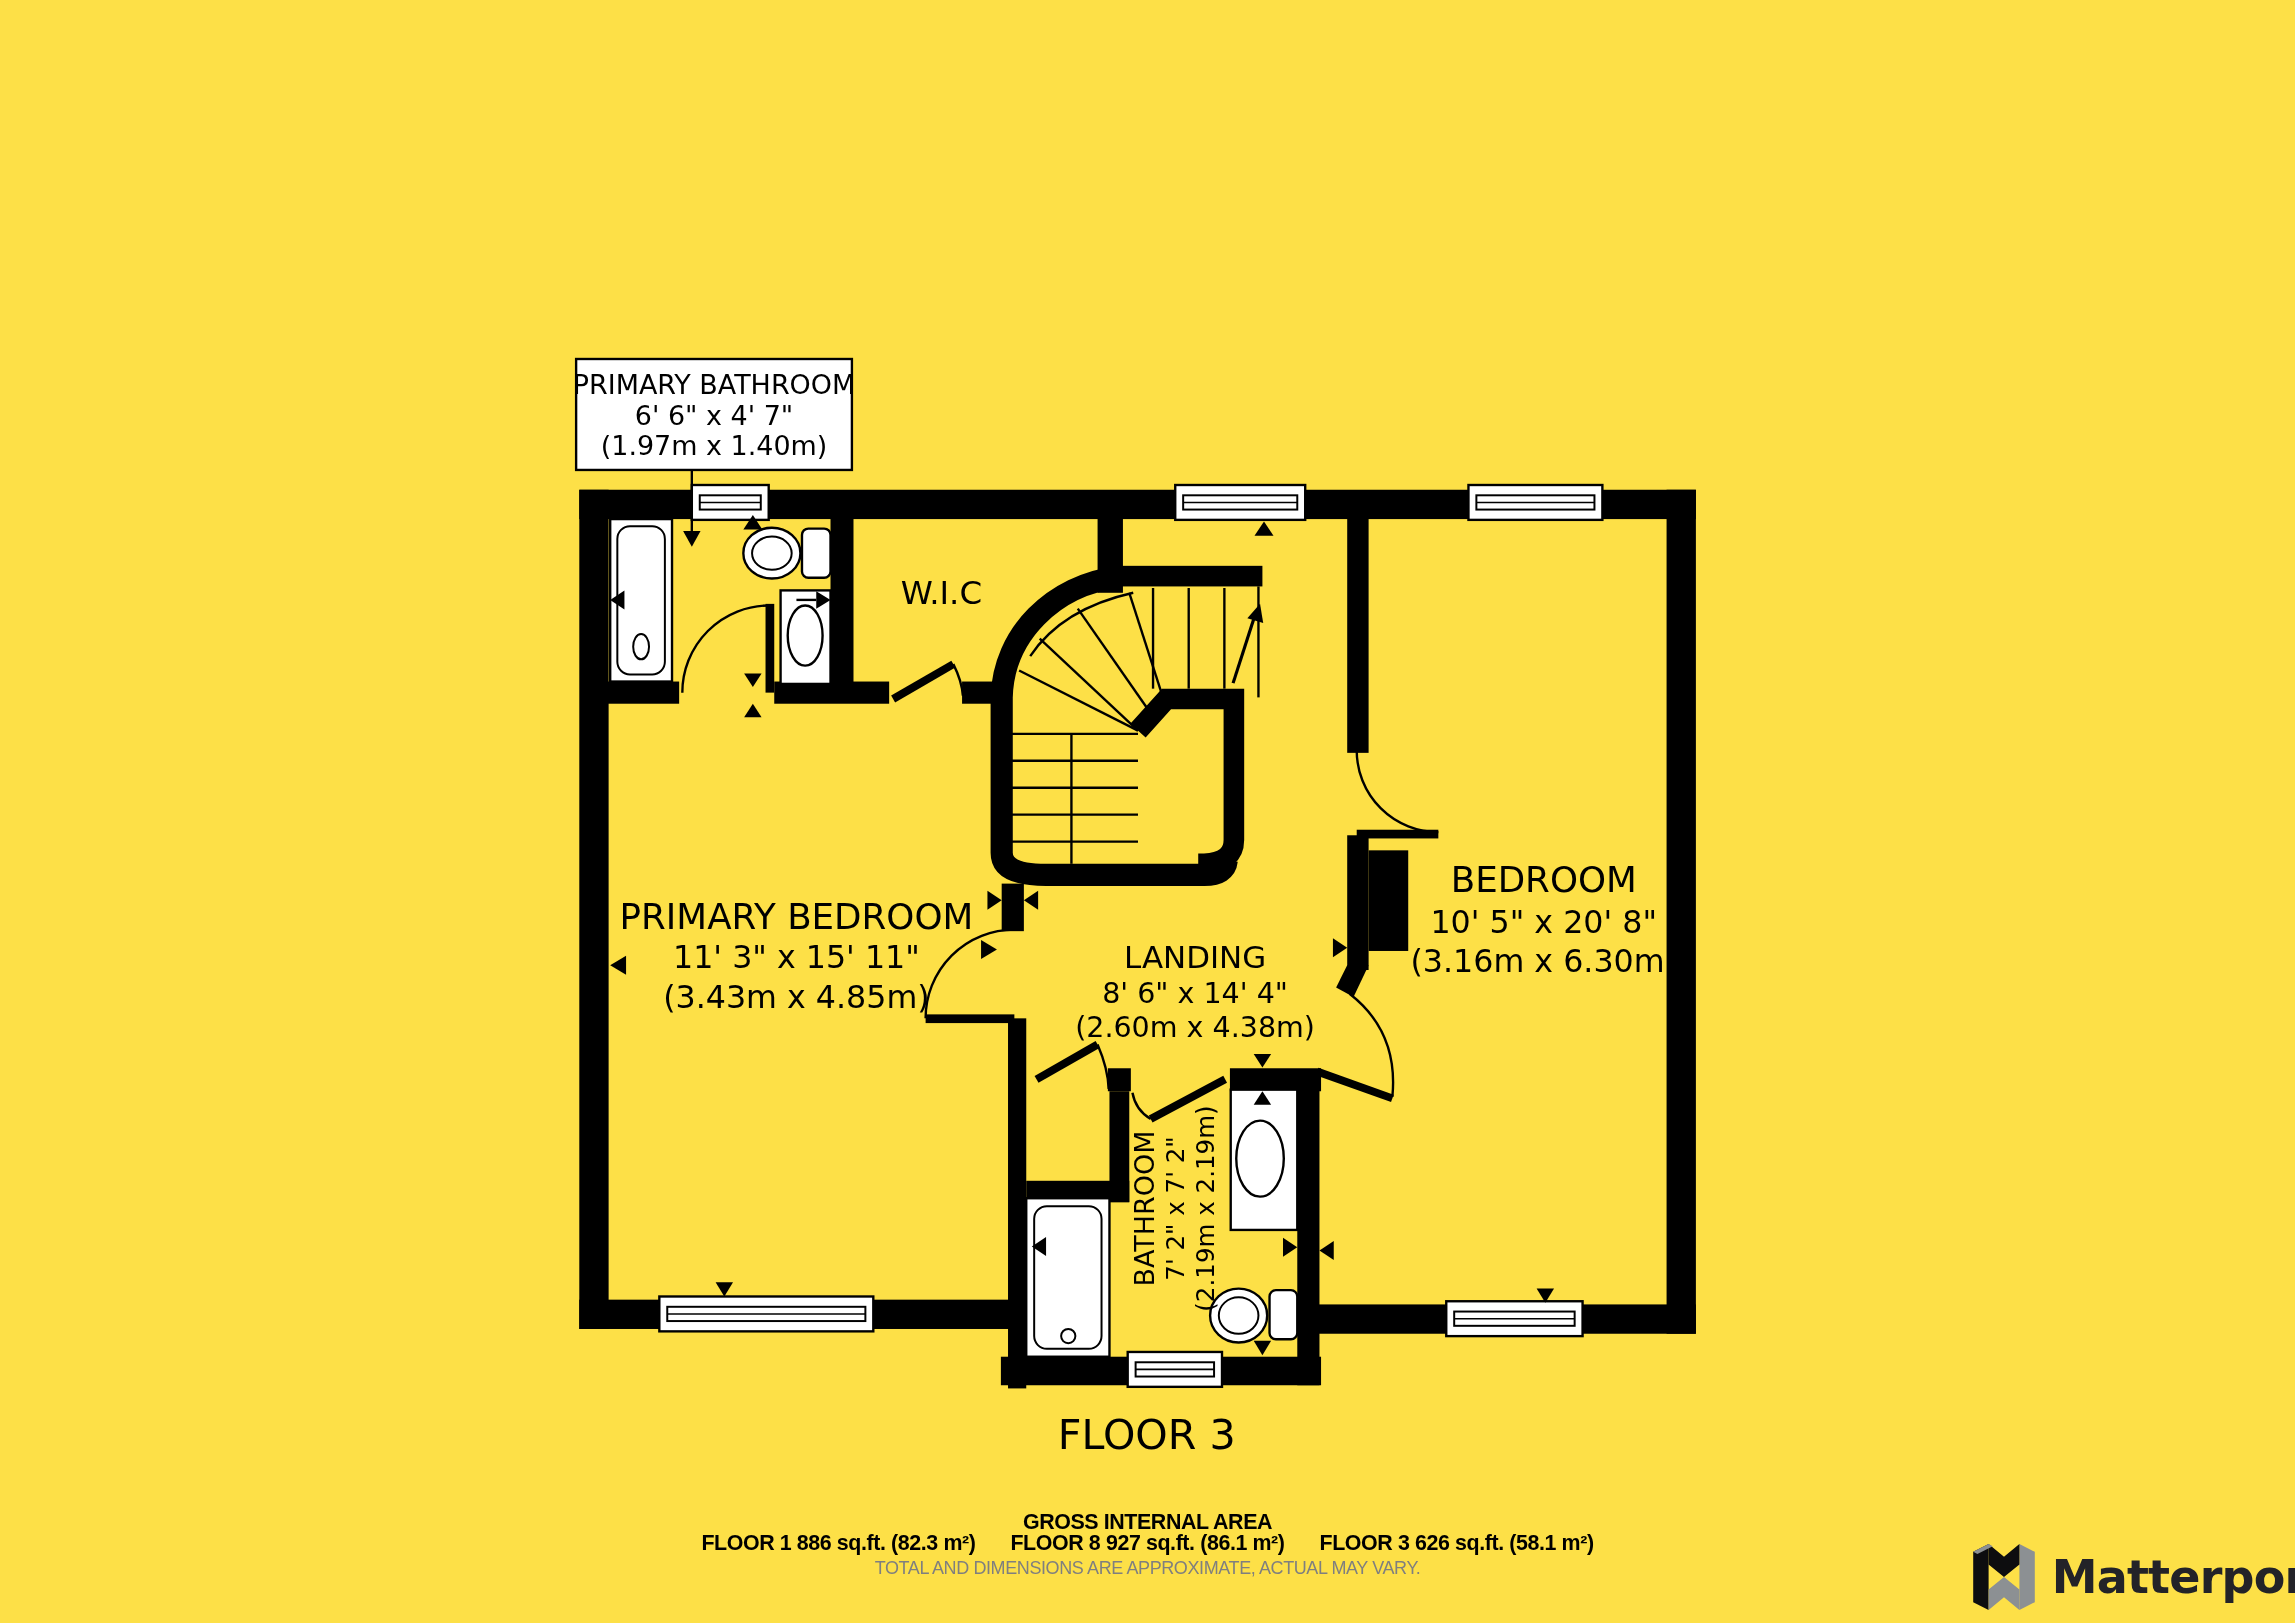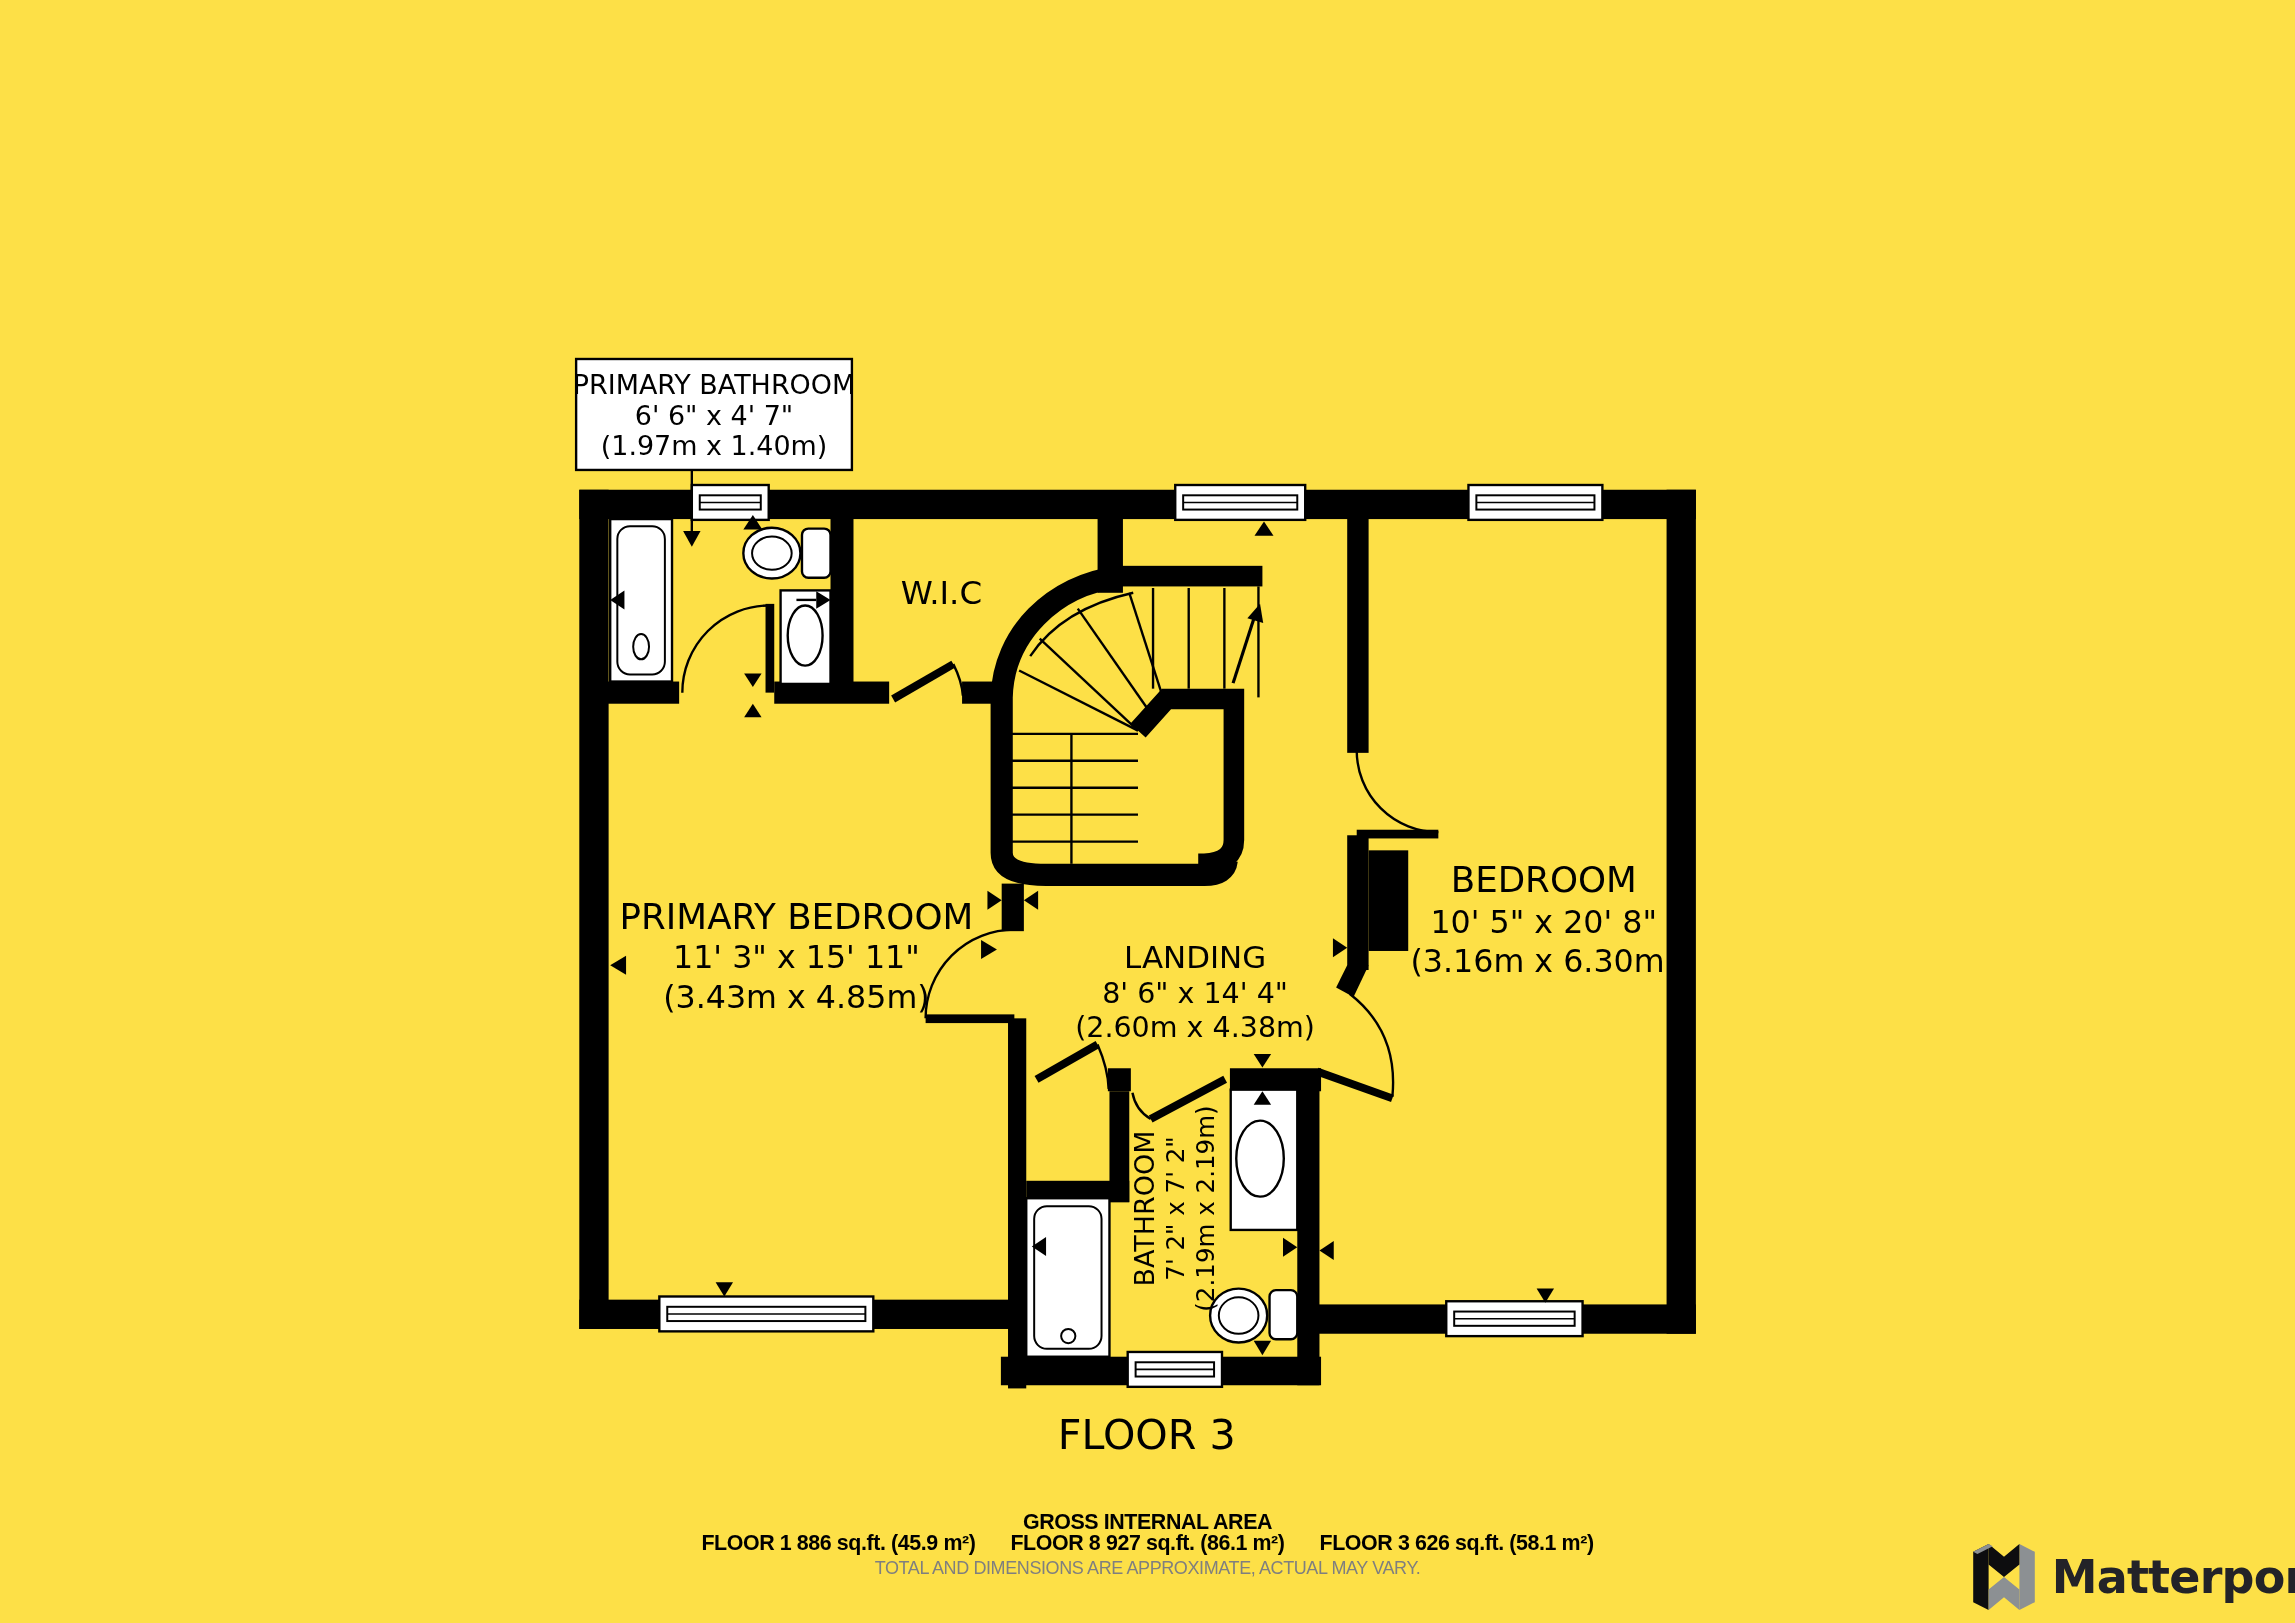--- a/index.html
+++ b/index.html
@@ -238,21 +238,21 @@
       <text class="rot-dim" x="0" y="40" text-anchor="middle">(2.19m x 2.19m)</text>
     </g>
 
     <text class="floor-label" x="1447" y="1828" text-anchor="middle">FLOOR 3</text>
   </g>
 </svg>
 
 <div class="footer">
   <div class="f-title">GROSS INTERNAL AREA</div>
   <div class="f-floors">
-    <span>FLOOR 1 886 sq.ft. (45.9 m²)</span>
+    <span>FLOOR 1 886 sq.ft. (82.3 m²)</span>
     <span>FLOOR 8 927 sq.ft. (86.1 m²)</span>
     <span>FLOOR 3 626 sq.ft. (58.1 m²)</span>
   </div>
   <div class="f-disclaimer">TOTAL AND DIMENSIONS ARE APPROXIMATE, ACTUAL MAY VARY.</div>
 </div>
 
 <div class="brand">
   <svg width="70" height="70" viewBox="0 0 100 100">
     <polygon points="6,14 28,3 28,97 6,86" fill="#0d0d0f"></polygon>
     <polygon points="72,3 94,14 94,86 72,97" fill="#8c9093"></polygon>

